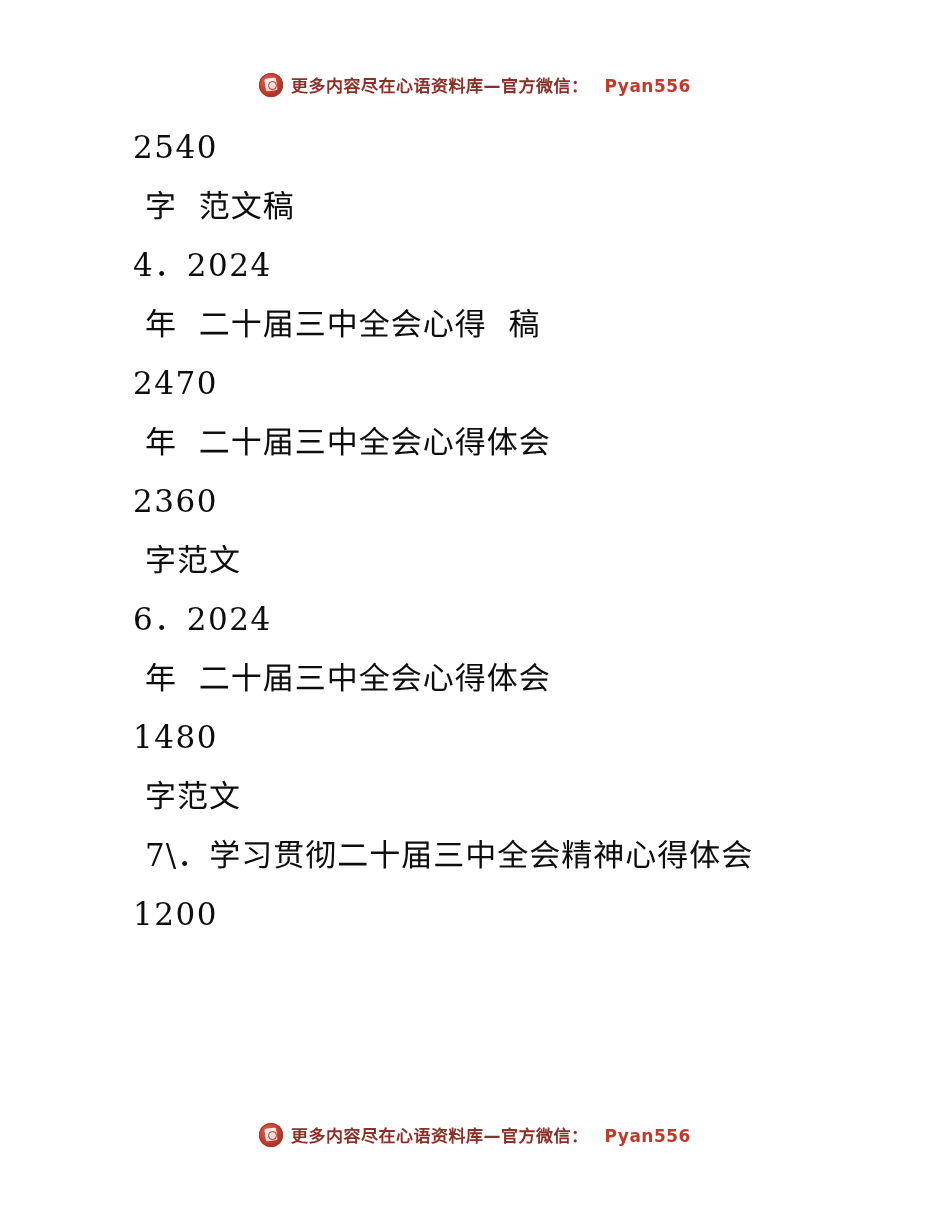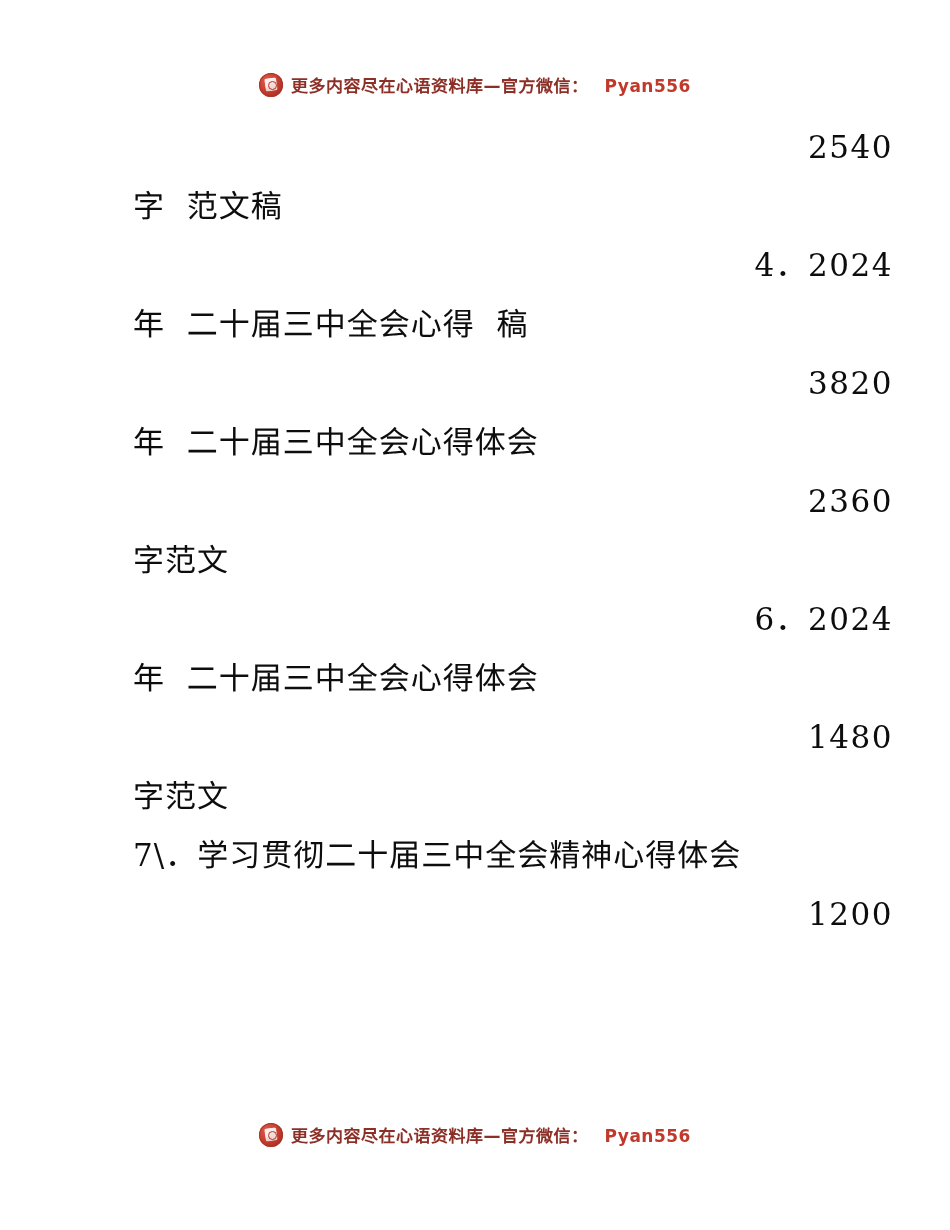--- a/index.html
+++ b/index.html
@@ -101,43 +101,43 @@
     font-size: 31px;
     line-height: 59px;
     height: 59px;
     white-space: pre;
     letter-spacing: 0.5px;
     color: #0d0d0d;
   }
   .line.num {
     font-family: "DejaVu Serif", "Liberation Serif", serif;
     letter-spacing: 1.5px;
-    text-align: right;
   }
   .line.cjk {
     font-family: "DejaVu Serif", "Liberation Serif", serif;
     letter-spacing: 1px;
+    margin-left: 12px;
   }
 </style>
 </head>
 <body>
 
 <div class="page">
 
   <div class="banner banner-top">
     <span class="banner-logo"></span>
     <span class="banner-text"><span>更多内容尽在心语资料库—</span><span class="wechat">官方微信：</span><span class="handle">Pyan556</span></span>
   </div>
 
   <div class="content">
     <div class="line num">2540</div>
     <div class="line cjk">字  范文稿</div>
     <div class="line num">4．2024</div>
     <div class="line cjk">年  二十届三中全会心得  稿</div>
-    <div class="line num">3820</div>
+    <div class="line num">2470</div>
     <div class="line cjk">年  二十届三中全会心得体会</div>
     <div class="line num">2360</div>
     <div class="line cjk">字范文</div>
     <div class="line num">6．2024</div>
     <div class="line cjk">年  二十届三中全会心得体会</div>
     <div class="line num">1480</div>
     <div class="line cjk">字范文</div>
     <div class="line cjk">7\．学习贯彻二十届三中全会精神心得体会</div>
     <div class="line num">1200</div>
   </div>

